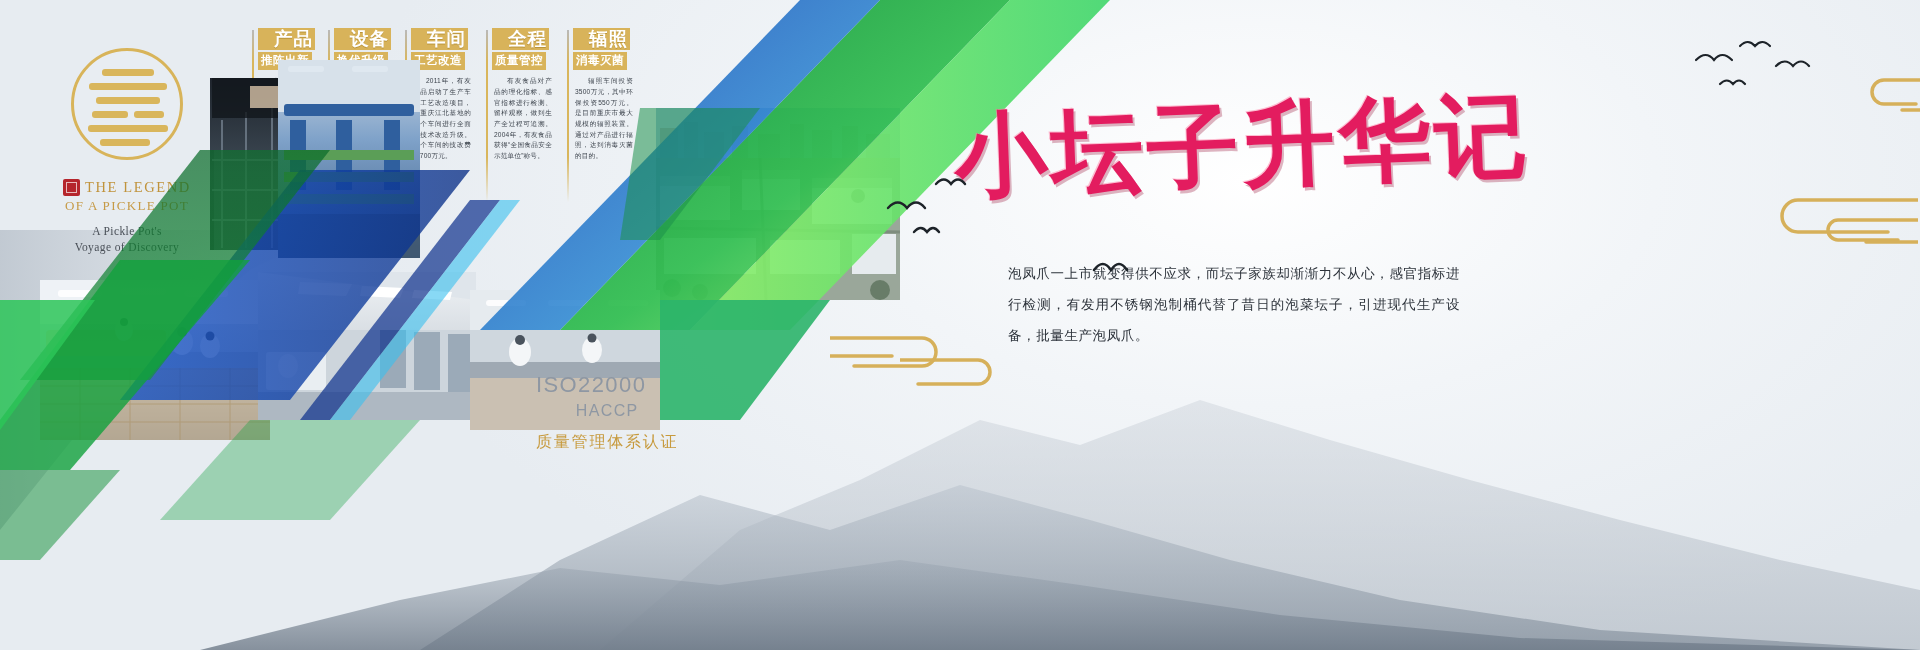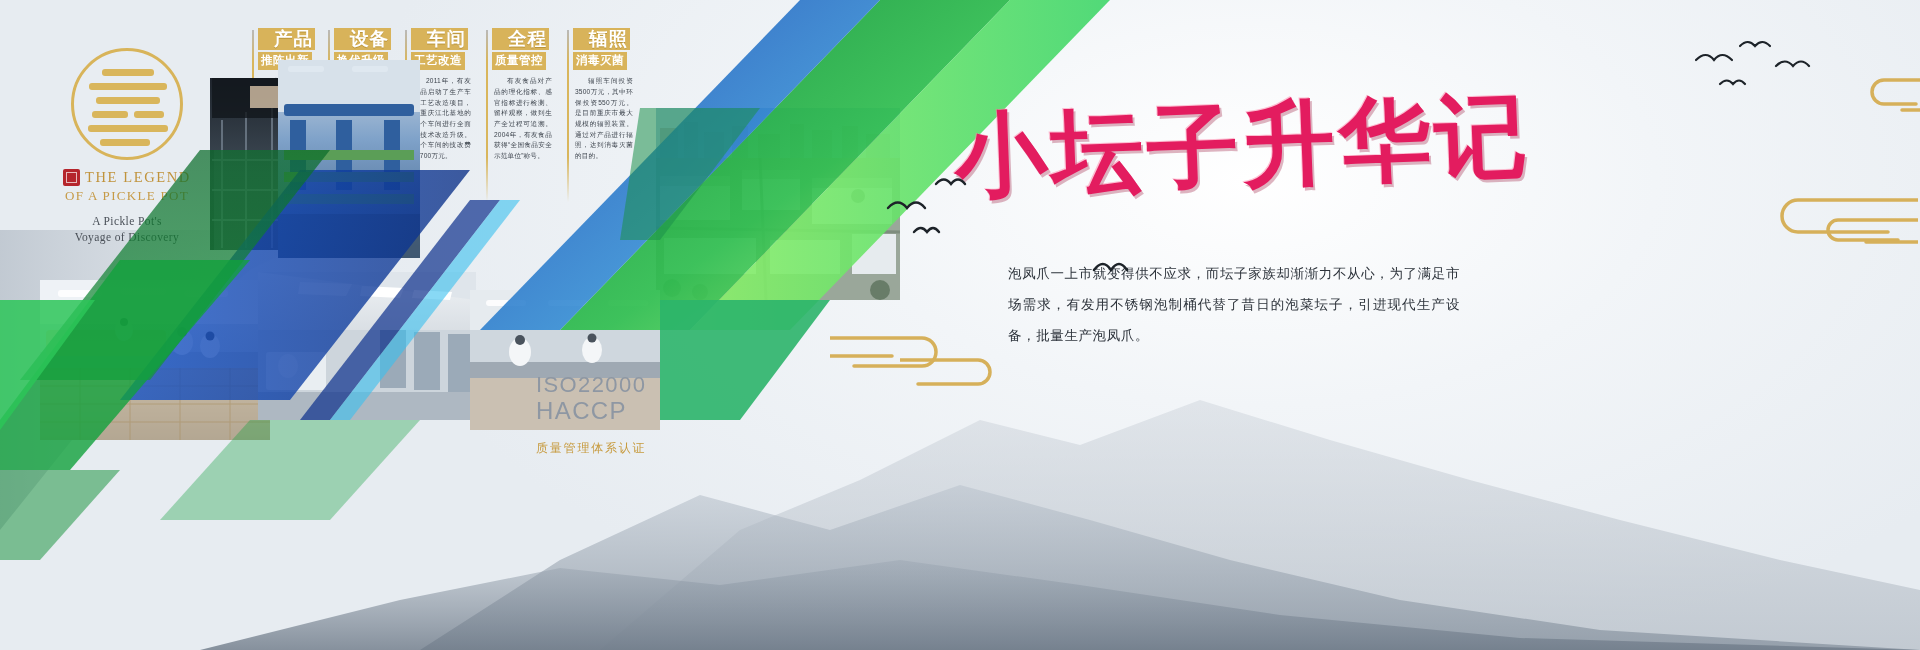--- a/index.html
+++ b/index.html
@@ -16,21 +16,21 @@
   }
 
   
   .mtn { position:absolute; left:0; bottom:0; width:1920px; height:420px; }
 
   
   .logo-block { position:absolute; left:22px; top:48px; width:210px; text-align:center; }
   .seal { width:112px; height:112px; margin:0 auto; border:3px solid #d8b45a; border-radius:50%;
           position:relative; background:rgba(255,255,255,0.08); }
   .seal .bar { position:absolute; height:7px; border-radius:3px; background:#d9b65c; }
-  .brand-en { margin-top:9px; display:flex; align-items:center; justify-content:center; gap:5px; }
+  .brand-en { margin-top:19px; display:flex; align-items:center; justify-content:center; gap:5px; }
   .brand-chop { width:17px; height:17px; background:#b5252c; border-radius:2px; position:relative; }
   .brand-chop:after { content:""; position:absolute; inset:3px; border:1px solid #e8b9bb; }
   .brand-en-t { font-family:"Liberation Serif","DejaVu Serif",serif; font-size:14.5px;
                 letter-spacing:1.6px; color:#c0933c; }
   .brand-en-s { font-family:"Liberation Serif","DejaVu Serif",serif; font-size:13px;
                 letter-spacing:1.3px; color:#c69a46; margin-top:2px; }
   .cn-title { margin-top:9px; font-size:28px; line-height:1.16; font-weight:700; color:#2a3038;
               letter-spacing:1px; }
   .en-sub { margin-top:7px; font-family:"Liberation Serif","DejaVu Serif",serif;
             font-size:11.5px; line-height:1.4; color:#4a5058; letter-spacing:.4px; }
@@ -64,22 +64,22 @@
                 transform:rotate(-2.2deg); }
 
   
   .para { position:absolute; left:1008px; top:258px; width:452px;
           font-size:13.5px; line-height:31px; color:#2d333b; letter-spacing:.6px;
           text-align:justify; }
 
   
   .iso { position:absolute; left:536px; top:372px; }
   .iso .l1 { font-size:22px; letter-spacing:1.4px; color:#8e97a3; font-weight:400; line-height:26px; }
-  .iso .l2 { font-size:24px; letter-spacing:1.4px; color:#8e97a3; font-weight:400; line-height:26px; }
-  .iso .l3 { font-size:12px; letter-spacing:1.8px; color:#c79a3d; margin-top:16px; }
+  .iso .l2 { font-size:16px; letter-spacing:1.4px; color:#8e97a3; font-weight:400; line-height:26px;text-align:center; }
+  .iso .l3 { font-size:16px; letter-spacing:1.8px; color:#c79a3d; margin-top:8px; }
 
   
   .cloud { position:absolute; }
 
   
   .bird { position:absolute; }
 </style>
 </head>
 <body>
 
@@ -413,21 +413,21 @@
     <polygon points="640,108 760,108 660,240 620,240" fill="#1b8f4a" opacity=".55"></polygon>
 
     <polygon points="470,200 500,200 330,420 300,420" fill="#0c2f8c" opacity=".7"></polygon>
     <polygon points="500,200 520,200 350,420 330,420" fill="#38c0ee" opacity=".6"></polygon>
     <polygon points="250,420 420,420 330,520 160,520" fill="#12a13c" opacity=".35"></polygon>
     <polygon points="0,470 120,470 40,560 0,560" fill="#0e8d34" opacity=".5"></polygon>
   </svg>
 
   <div class="main-title">小坛子升华记</div>
 
-  <div class="para">泡凤爪一上市就变得供不应求，而坛子家族却渐渐力不从心，为了满足市场需求，有发用不锈钢泡制桶代替了昔日的泡菜坛子，引进现代生产设备，批量生产泡凤爪。</div>
+  <div class="para">泡凤爪一上市就变得供不应求，而坛子家族却渐渐力不从心，感官指标进行检测，有发用不锈钢泡制桶代替了昔日的泡菜坛子，引进现代生产设备，批量生产泡凤爪。</div>
 
   <div class="iso">
     <div class="l1">ISO22000</div>
     <div class="l2">HACCP</div>
     <div class="l3">质量管理体系认证</div>
   </div>
 
   <svg class="cloud" style="left:1588px;top:190px;width:330px;height:70px;" viewBox="0 0 330 70">
     <g fill="none" stroke="#d6b05a" stroke-width="3.5" stroke-linecap="round">
       <path d="M330,10 H210 a16,16 0 0 0 -16,16 a16,16 0 0 0 16,16 H300"></path>

